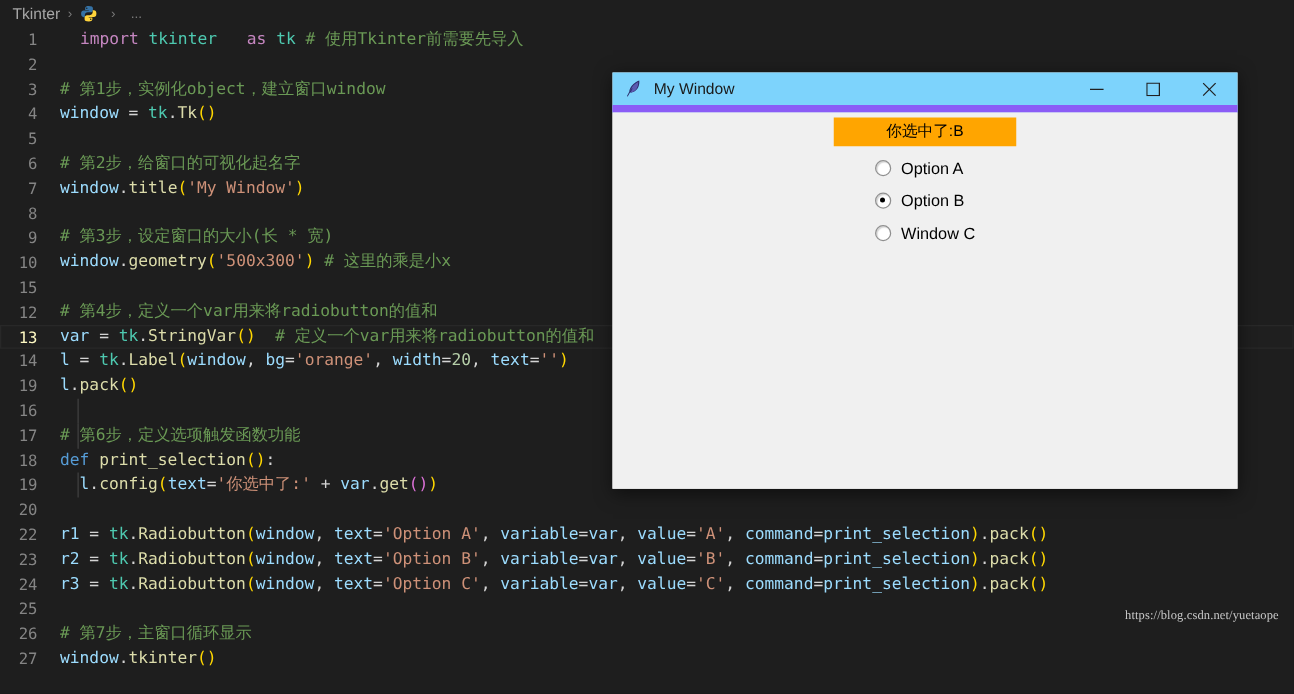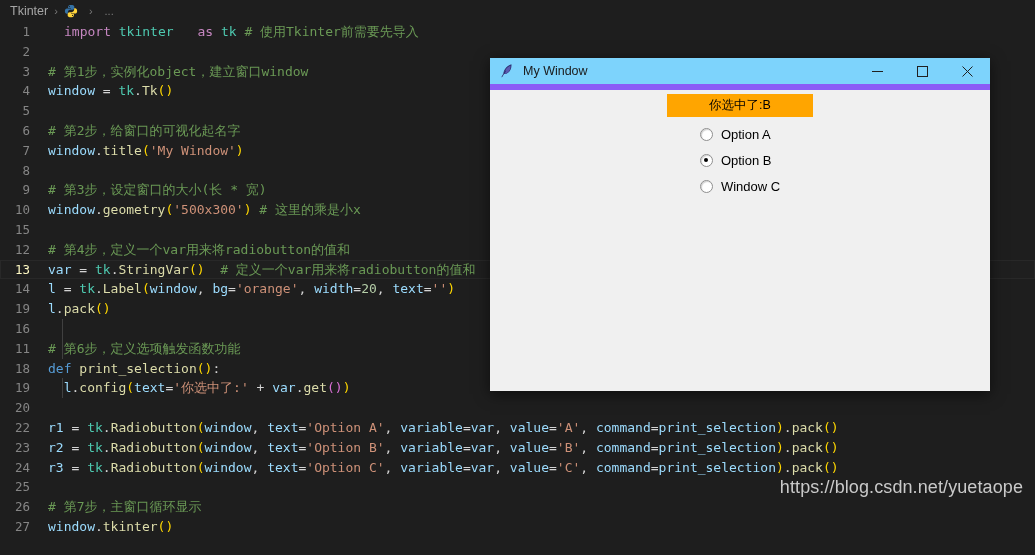--- a/index.html
+++ b/index.html
@@ -146,22 +146,22 @@
     background: #000000;
   }
   .tkradio-label {
     font-family: Liberation Sans, sans-serif;
     font-size: 13px; color: #000000;
   }
 
   
   .watermark {
     position: absolute; right: 12px; bottom: 8px;
-    font-family: Liberation Sans, sans-serif;
-    font-size: 18px;
+    font-family: Liberation Serif, serif;
+    font-size: 10px;
     color: #c9c9c9;
     letter-spacing: 0.1px;
     text-align: center;
   }
 </style>
 </head>
 <body>
 
 <div id="root">
 
@@ -188,21 +188,21 @@
       <div class="code-line"><span class="ln">7</span><span class="code"><span class="var">window</span><span class="punct">.</span><span class="fn">title</span><span class="paren1">(</span><span class="str">'My Window'</span><span class="paren1">)</span></span></div>
       <div class="code-line"><span class="ln">8</span><span class="code"></span></div>
       <div class="code-line"><span class="ln">9</span><span class="code"><span class="cmt"># 第3步，设定窗口的大小(长 * 宽)</span></span></div>
       <div class="code-line"><span class="ln">10</span><span class="code"><span class="var">window</span><span class="punct">.</span><span class="fn">geometry</span><span class="paren1">(</span><span class="str">'500x300'</span><span class="paren1">)</span><span class="op"> </span><span class="cmt"># 这里的乘是小x</span></span></div>
       <div class="code-line"><span class="ln">15</span><span class="code"></span></div>
       <div class="code-line"><span class="ln">12</span><span class="code"><span class="cmt"># 第4步，定义一个var用来将radiobutton的值和</span></span></div>
       <div class="code-line active"><span class="ln">13</span><span class="code"><span class="var">var</span><span class="op"> = </span><span class="mod">tk</span><span class="punct">.</span><span class="fn">StringVar</span><span class="paren1">(</span><span class="paren1">)</span><span class="op">  </span><span class="cmt"># 定义一个var用来将radiobutton的值和</span></span></div>
       <div class="code-line"><span class="ln">14</span><span class="code"><span class="var">l</span><span class="op"> = </span><span class="mod">tk</span><span class="punct">.</span><span class="fn">Label</span><span class="paren1">(</span><span class="var">window</span><span class="punct">, </span><span class="var">bg</span><span class="op">=</span><span class="str">'orange'</span><span class="punct">, </span><span class="var">width</span><span class="op">=</span><span class="num">20</span><span class="punct">, </span><span class="var">text</span><span class="op">=</span><span class="str">''</span><span class="paren1">)</span></span></div>
       <div class="code-line"><span class="ln">19</span><span class="code"><span class="var">l</span><span class="punct">.</span><span class="fn">pack</span><span class="paren1">(</span><span class="paren1">)</span></span></div>
       <div class="code-line"><span class="ln">16</span><span class="guide"></span><span class="code"></span></div>
-      <div class="code-line"><span class="ln">11</span><span class="guide"></span><span class="code"><span class="cmt"># 第6步，定义选项触发函数功能</span></span></div>
+      <div class="code-line"><span class="ln">17</span><span class="guide"></span><span class="code"><span class="cmt"># 第6步，定义选项触发函数功能</span></span></div>
       <div class="code-line"><span class="ln">18</span><span class="code"><span class="kw2">def</span><span class="op"> </span><span class="fn">print_selection</span><span class="paren1">(</span><span class="paren1">)</span><span class="punct">:</span></span></div>
       <div class="code-line"><span class="ln">19</span><span class="guide"></span><span class="code"><span class="op">  </span><span class="var">l</span><span class="punct">.</span><span class="fn">config</span><span class="paren1">(</span><span class="var">text</span><span class="op">=</span><span class="str">'你选中了:'</span><span class="op"> + </span><span class="var">var</span><span class="punct">.</span><span class="fn">get</span><span class="paren2">(</span><span class="paren2">)</span><span class="paren1">)</span></span></div>
       <div class="code-line"><span class="ln">20</span><span class="code"></span></div>
       <div class="code-line"><span class="ln">22</span><span class="code"><span class="var">r1</span><span class="op"> = </span><span class="mod">tk</span><span class="punct">.</span><span class="fn">Radiobutton</span><span class="paren1">(</span><span class="var">window</span><span class="punct">, </span><span class="var">text</span><span class="op">=</span><span class="str">'Option A'</span><span class="punct">, </span><span class="var">variable</span><span class="op">=</span><span class="var">var</span><span class="punct">, </span><span class="var">value</span><span class="op">=</span><span class="str">'A'</span><span class="punct">, </span><span class="var">command</span><span class="op">=</span><span class="var">print_selection</span><span class="paren1">)</span><span class="punct">.</span><span class="fn">pack</span><span class="paren1">(</span><span class="paren1">)</span></span></div>
       <div class="code-line"><span class="ln">23</span><span class="code"><span class="var">r2</span><span class="op"> = </span><span class="mod">tk</span><span class="punct">.</span><span class="fn">Radiobutton</span><span class="paren1">(</span><span class="var">window</span><span class="punct">, </span><span class="var">text</span><span class="op">=</span><span class="str">'Option B'</span><span class="punct">, </span><span class="var">variable</span><span class="op">=</span><span class="var">var</span><span class="punct">, </span><span class="var">value</span><span class="op">=</span><span class="str">'B'</span><span class="punct">, </span><span class="var">command</span><span class="op">=</span><span class="var">print_selection</span><span class="paren1">)</span><span class="punct">.</span><span class="fn">pack</span><span class="paren1">(</span><span class="paren1">)</span></span></div>
       <div class="code-line"><span class="ln">24</span><span class="code"><span class="var">r3</span><span class="op"> = </span><span class="mod">tk</span><span class="punct">.</span><span class="fn">Radiobutton</span><span class="paren1">(</span><span class="var">window</span><span class="punct">, </span><span class="var">text</span><span class="op">=</span><span class="str">'Option C'</span><span class="punct">, </span><span class="var">variable</span><span class="op">=</span><span class="var">var</span><span class="punct">, </span><span class="var">value</span><span class="op">=</span><span class="str">'C'</span><span class="punct">, </span><span class="var">command</span><span class="op">=</span><span class="var">print_selection</span><span class="paren1">)</span><span class="punct">.</span><span class="fn">pack</span><span class="paren1">(</span><span class="paren1">)</span></span></div>
       <div class="code-line"><span class="ln">25</span><span class="code"></span></div>
       <div class="code-line"><span class="ln">26</span><span class="code"><span class="cmt"># 第7步，主窗口循环显示</span></span></div>
       <div class="code-line"><span class="ln">27</span><span class="code"><span class="var">window</span><span class="punct">.</span><span class="fn">tkinter</span><span class="paren1">(</span><span class="paren1">)</span></span></div>
     </div>

